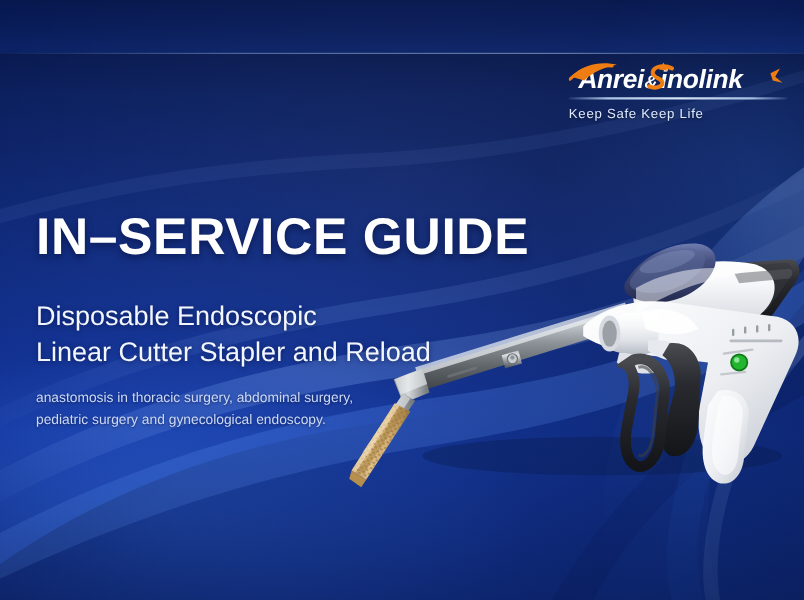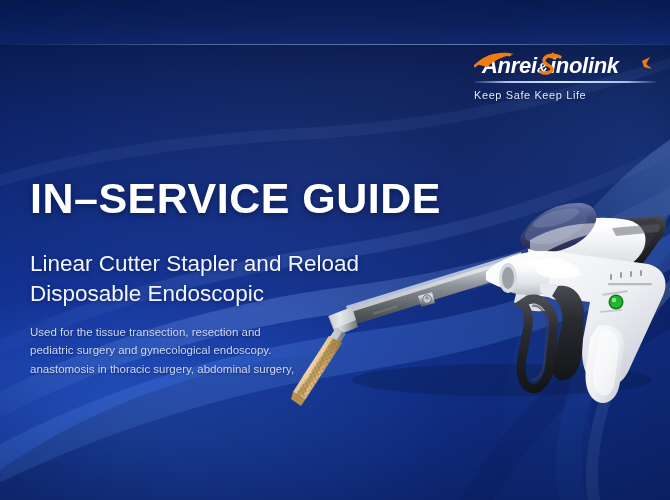--- a/index.html
+++ b/index.html
@@ -307,23 +307,22 @@
         <path d="M340,52 L386,48 C 389,49 389,53 386,56 L344,60 Z" fill="#5c5d63" opacity=".5"></path>
       </g>
 
       <path d="M258,64 C 286,48 320,44 350,50 C 338,54 312,58 290,68 C 276,74 266,80 258,86 Z" fill="#ffffff" opacity=".5"></path>
     </svg>
   </div>
 
   <div class="copy">
     <h1 class="headline">IN–SERVICE GUIDE</h1>
     <h2 class="subhead">
+      <span>Disposable Endoscopic</span>
       <span>Linear Cutter Stapler and Reload</span>
-      <span>Disposable Endoscopic</span>
     </h2>
     <p class="blurb">
-      <span>Used for the tissue transection, resection and</span>
+      <span>anastomosis in thoracic surgery, abdominal surgery,</span>
       <span>pediatric surgery and gynecological endoscopy.</span>
-      <span>anastomosis in thoracic surgery, abdominal surgery,</span>
     </p>
   </div>
 
 </div>
 
 </body></html>

